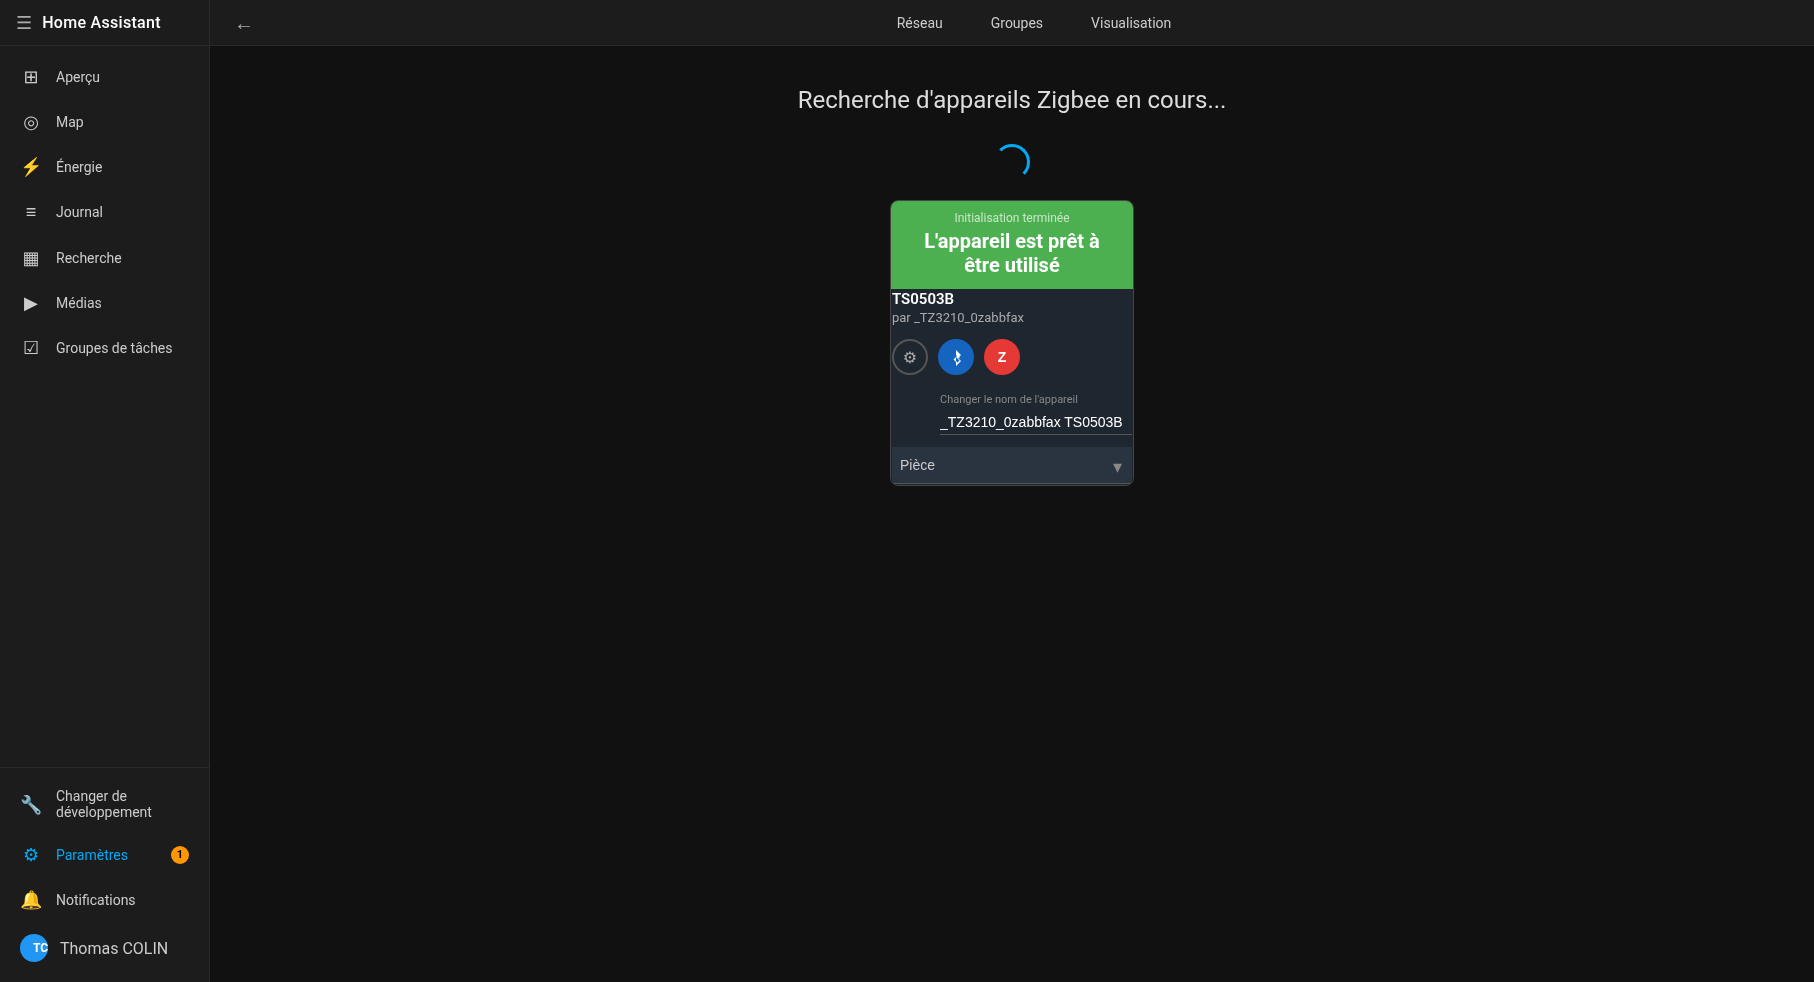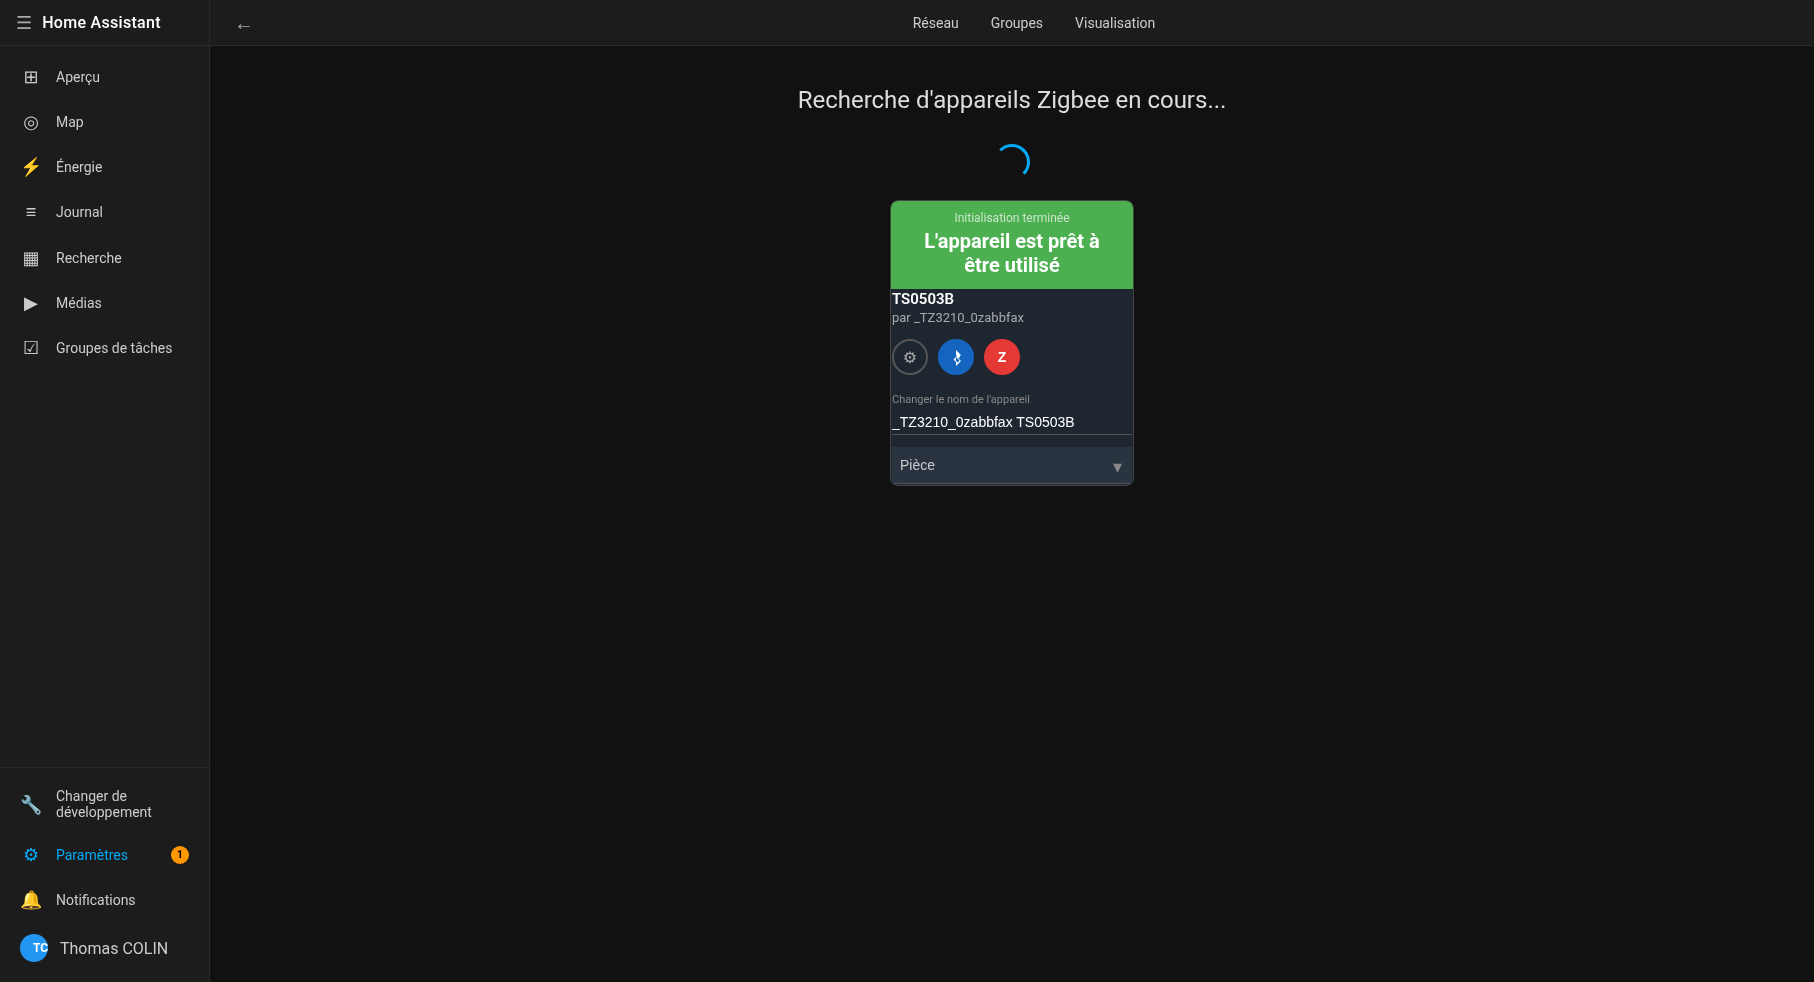--- a/index.html
+++ b/index.html
@@ -127,21 +127,21 @@
     }
     .back-btn {
       color: #aaa;
       cursor: pointer;
       font-size: 20px;
       margin-right: 8px;
     }
     .topbar-spacer { flex: 1; }
     .topbar-tabs {
       display: flex;
-      gap: 32px;
+      gap: 48px;
       align-items: center;
     }
     .topbar-tab {
       font-size: 14px;
       color: #ccc;
       cursor: pointer;
       padding: 4px 0;
     }
     .topbar-right-space { flex: 1; }
 
@@ -239,20 +239,21 @@
       font-size: 14px;
     }
     .icon-zigbee {
       background: #e53935;
       color: #fff;
       font-size: 15px;
       font-weight: bold;
     }
     .field-group {
       margin-bottom: 12px;
+      margin-left: 48px;
     }
     .field-label {
       font-size: 11px;
       color: #888;
       margin-bottom: 4px;
     }
     .field-input {
       background: transparent;
       border: none;
       border-bottom: 1px solid #555;

